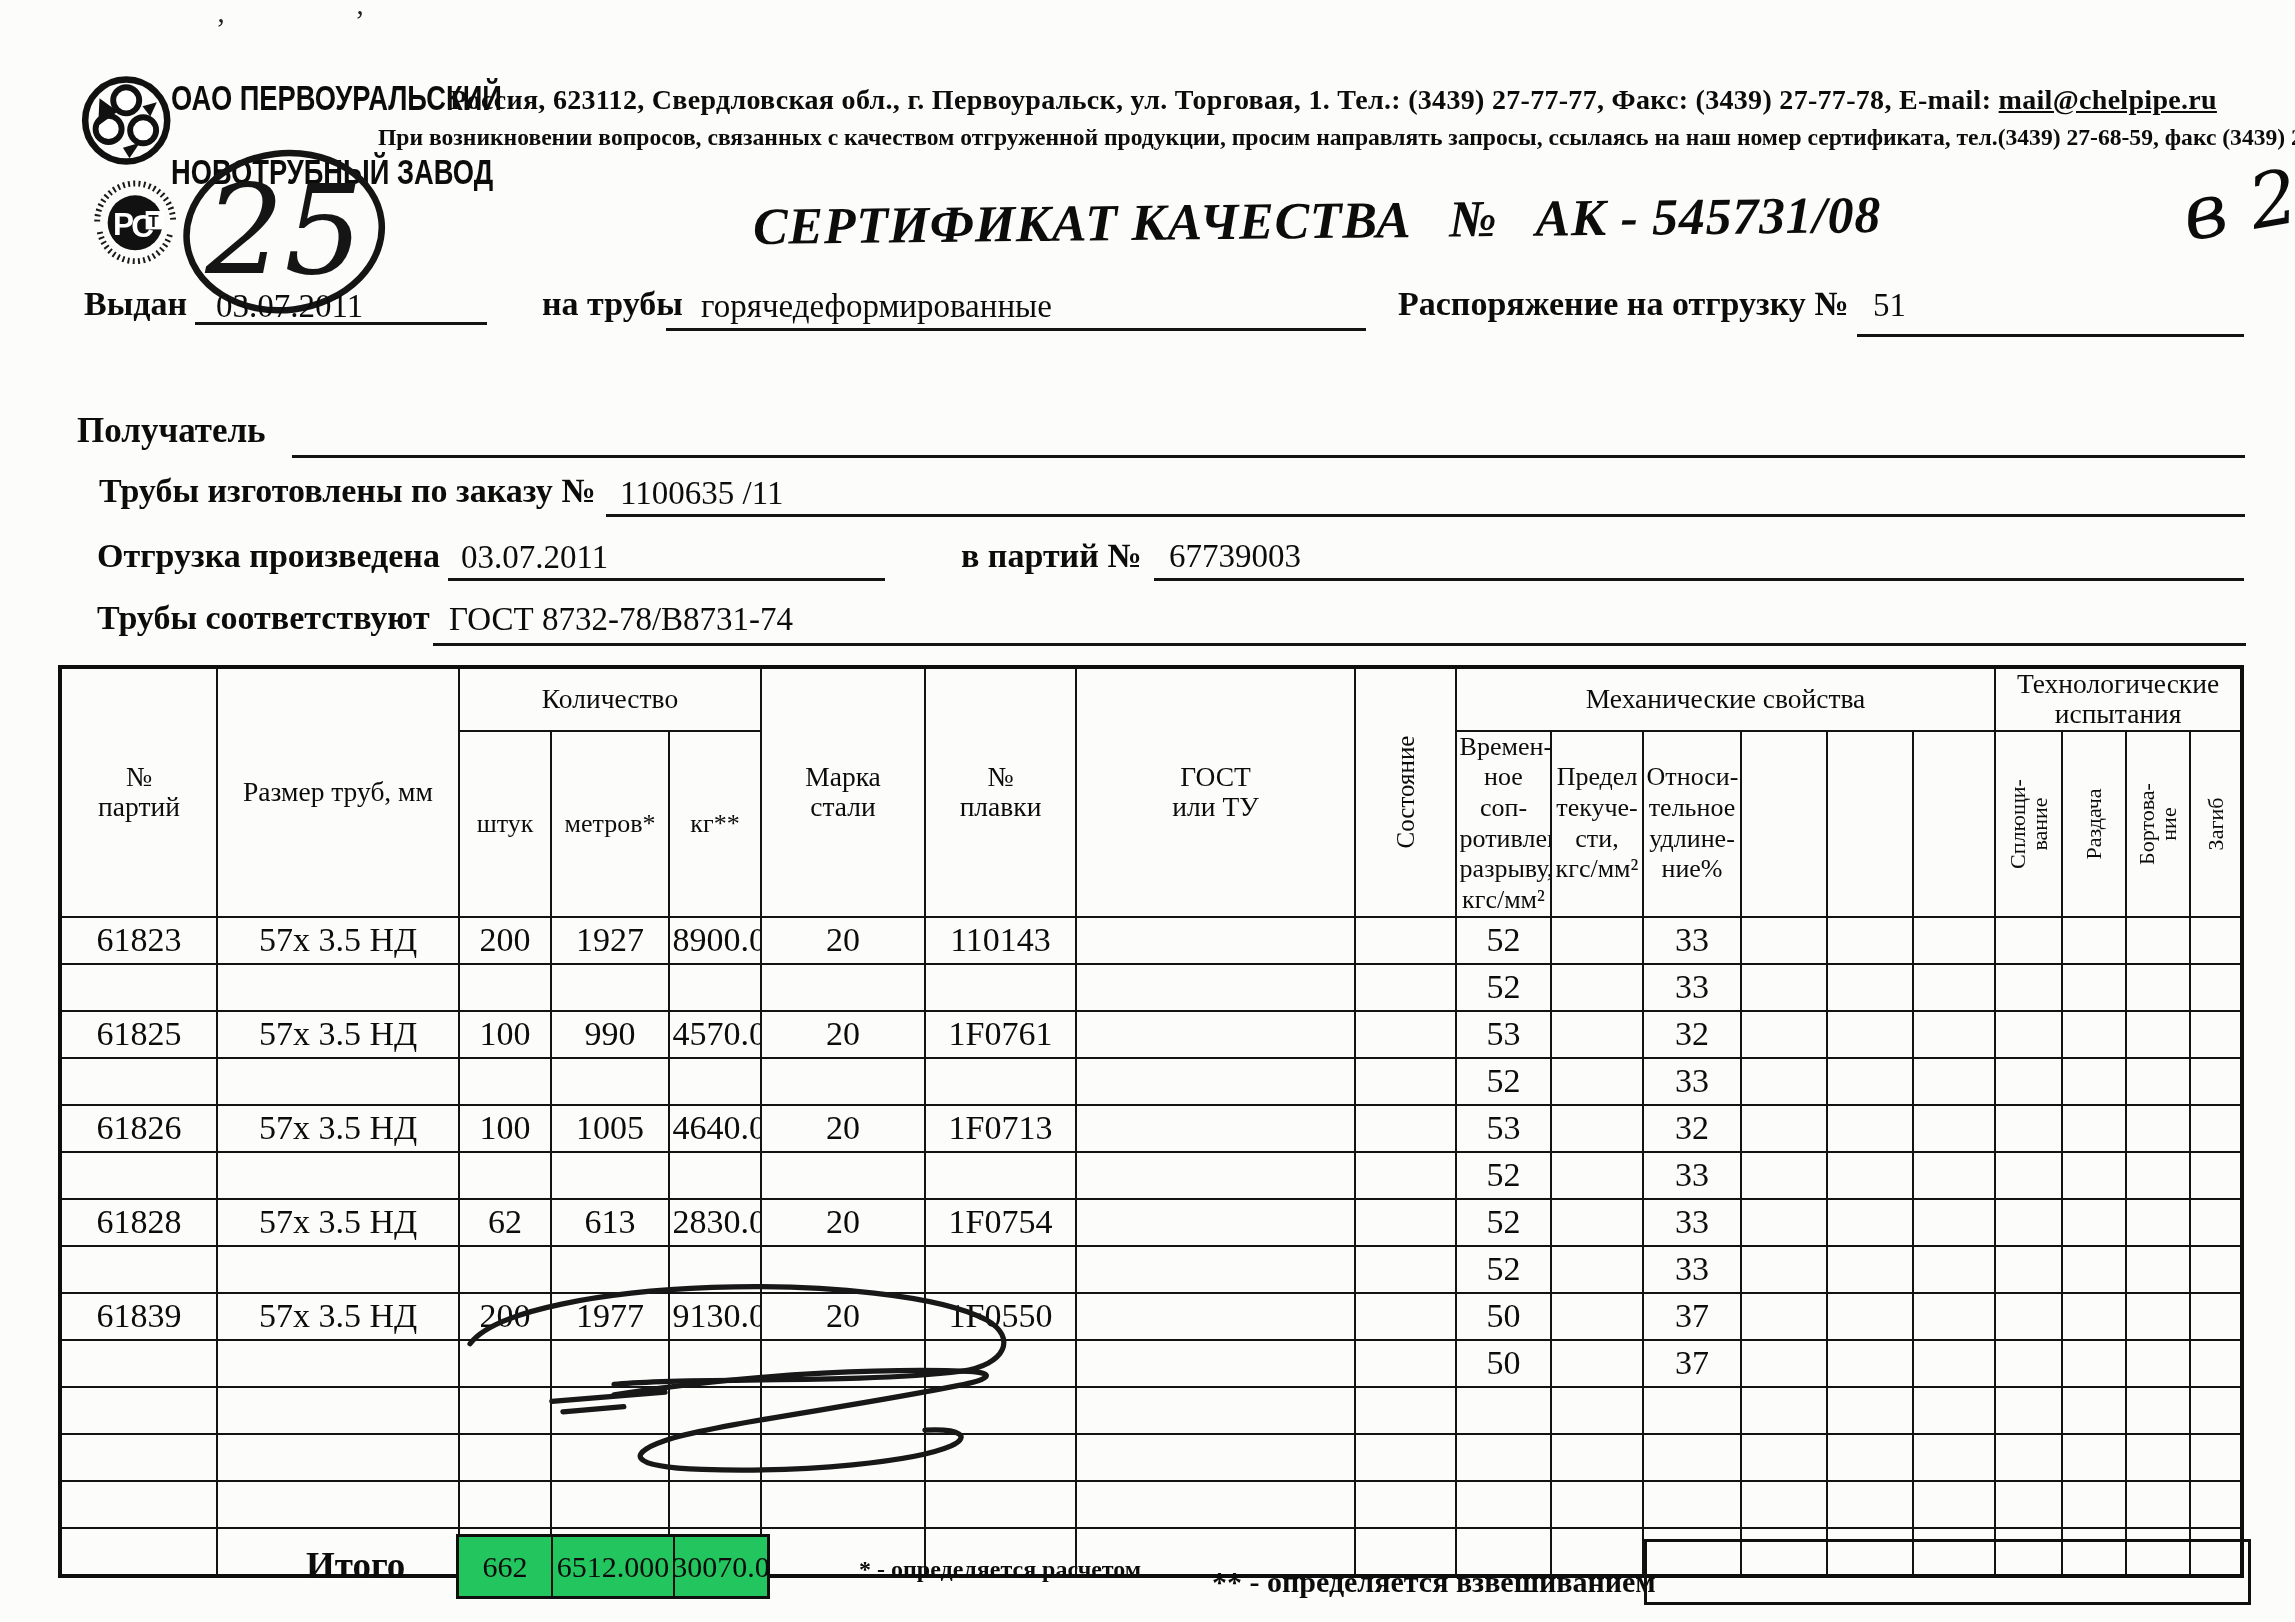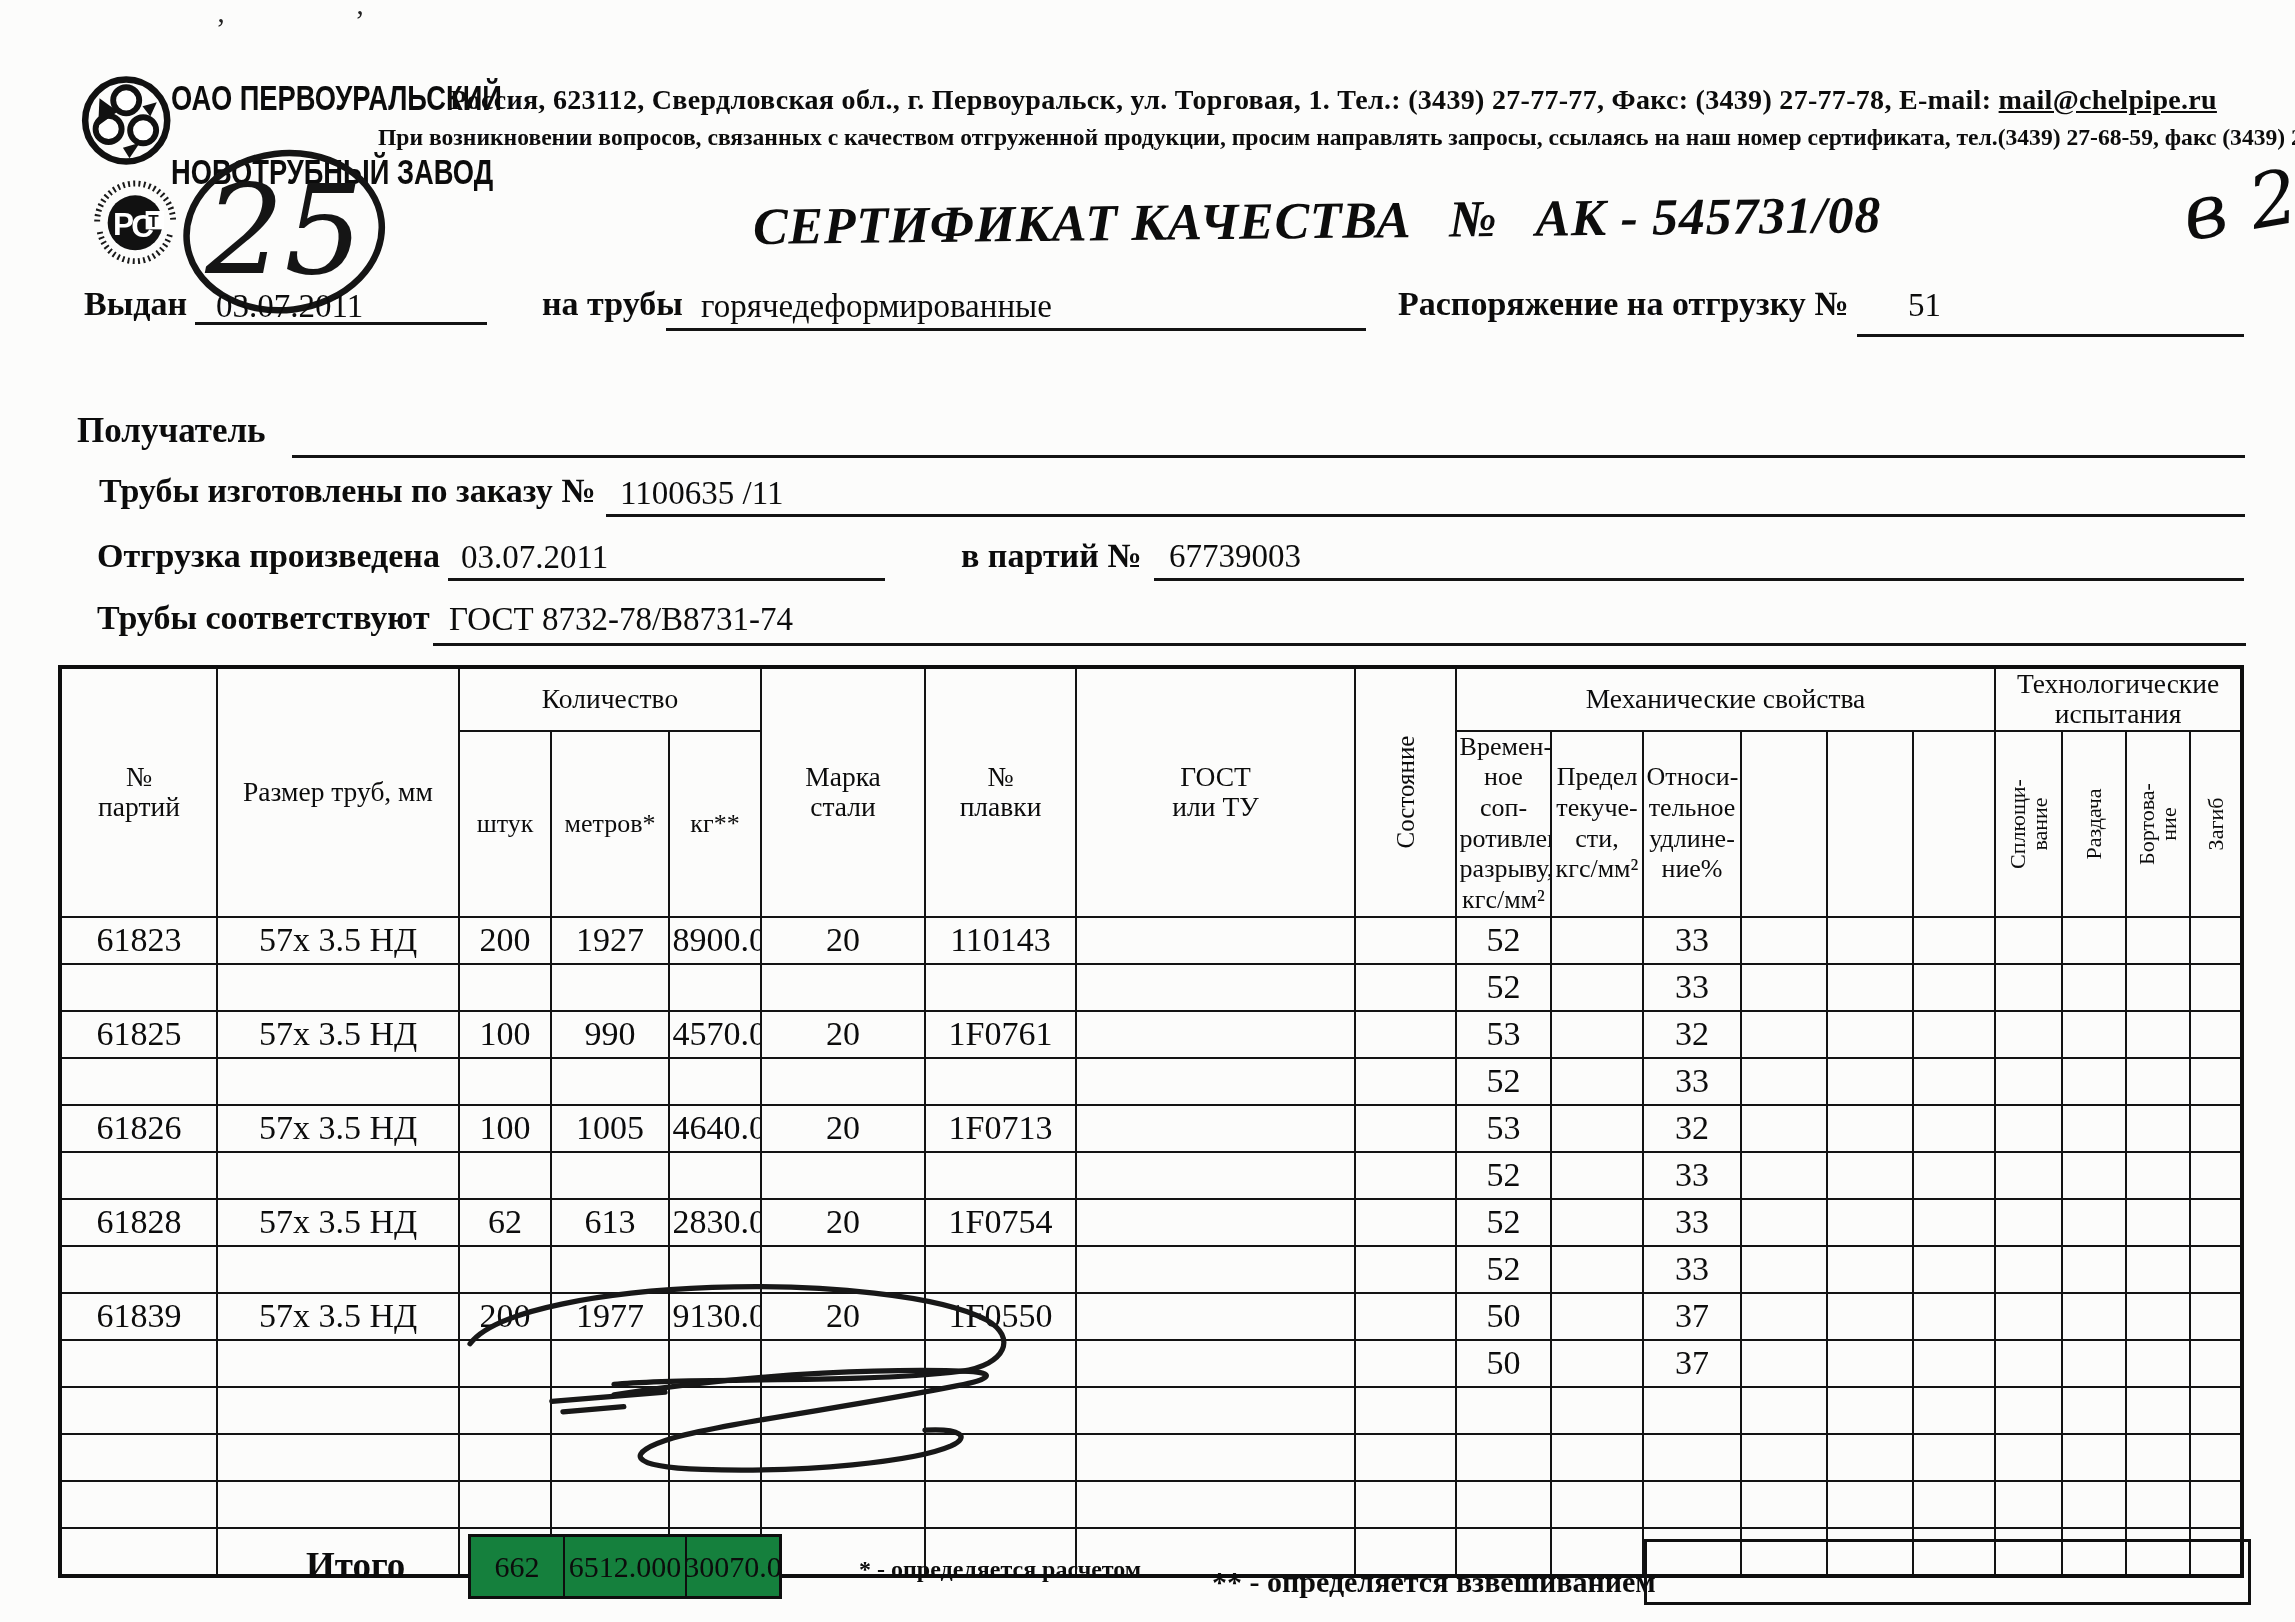--- a/index.html
+++ b/index.html
@@ -34,21 +34,21 @@
   #cert-table thead th.tech-span{font-size:25px;}
   #cert-table tbody td{height:45px;font-size:34px;text-align:center;vertical-align:middle;
       border-top-width:2.6px;border-bottom-width:2.6px;}
   .vcell{position:relative;}
   .vcell .vrot{position:absolute;top:50%;left:50%;transform:translate(-50%,-50%) rotate(-90deg);
       white-space:pre-line;line-height:1.02;text-align:center;font-size:25px;}
   .vcell .vrot.small{font-size:22px;}
 
   
   #totals-label{left:306px;top:1544px;font-size:37px;font-weight:bold;text-align:right;}
-  #totals-box{left:468px;top:1534px;display:flex;border:3.9px solid #0e0e0e;background:#15803d;}
+  #totals-box{left:456px;top:1534px;display:flex;border:3.9px solid #0e0e0e;background:#22c55e;}
   #totals-box .tcell{height:59px;display:flex;align-items:center;justify-content:center;
       font-size:30px;border-right:2.6px solid #0e0e0e;}
   #totals-box .tcell:last-child{border-right:none;}
   #footnote-calc{left:826px;top:1556px;font-size:24px;font-weight:bold;margin-left:33px;}
   #footnote-weigh{left:1212px;top:1565px;font-size:30px;font-weight:bold;}
   #stamp-box{left:1644px;top:1539px;width:601px;height:60px;border:3.3px solid #101010;}
 
   .artifact{position:absolute;font-size:29px;color:#222;}
 </style>
 </head>
@@ -98,21 +98,21 @@
 
   <div class="abs" id="hw-corner">в 25</div>
 
   <div class="fld-label" style="left:84px;top:285px;">Выдан</div>
   <div class="fld-value" style="left:216px;top:288px;">03.07.2011</div>
   <div class="ul" style="left:195px;top:322px;width:292px;"></div>
   <div class="fld-label" style="left:542px;top:285px;">на трубы</div>
   <div class="fld-value" style="left:701px;top:288px;">горячедеформированные</div>
   <div class="ul" style="left:666px;top:328px;width:700px;"></div>
   <div class="fld-label" style="left:1398px;top:285px;">Распоряжение на отгрузку №</div>
-  <div class="fld-value" style="left:1873px;top:287px;margin-left:35px;">51</div>
+  <div class="fld-value" style="left:1873px;top:287px;">51</div>
   <div class="ul" style="left:1857px;top:334px;width:387px;"></div>
 
   <div class="fld-label" style="left:77px;top:411px;font-size:35px;">Получатель</div>
   <div class="ul" style="left:292px;top:455px;width:1953px;"></div>
 
   <div class="fld-label" style="left:99px;top:472px;">Трубы изготовлены по заказу №</div>
   <div class="fld-value" style="left:620px;top:475px;">1100635  /11</div>
   <div class="ul" style="left:606px;top:514px;width:1639px;"></div>
 
   <div class="fld-label" style="left:97px;top:537px;">Отгрузка произведена</div>

